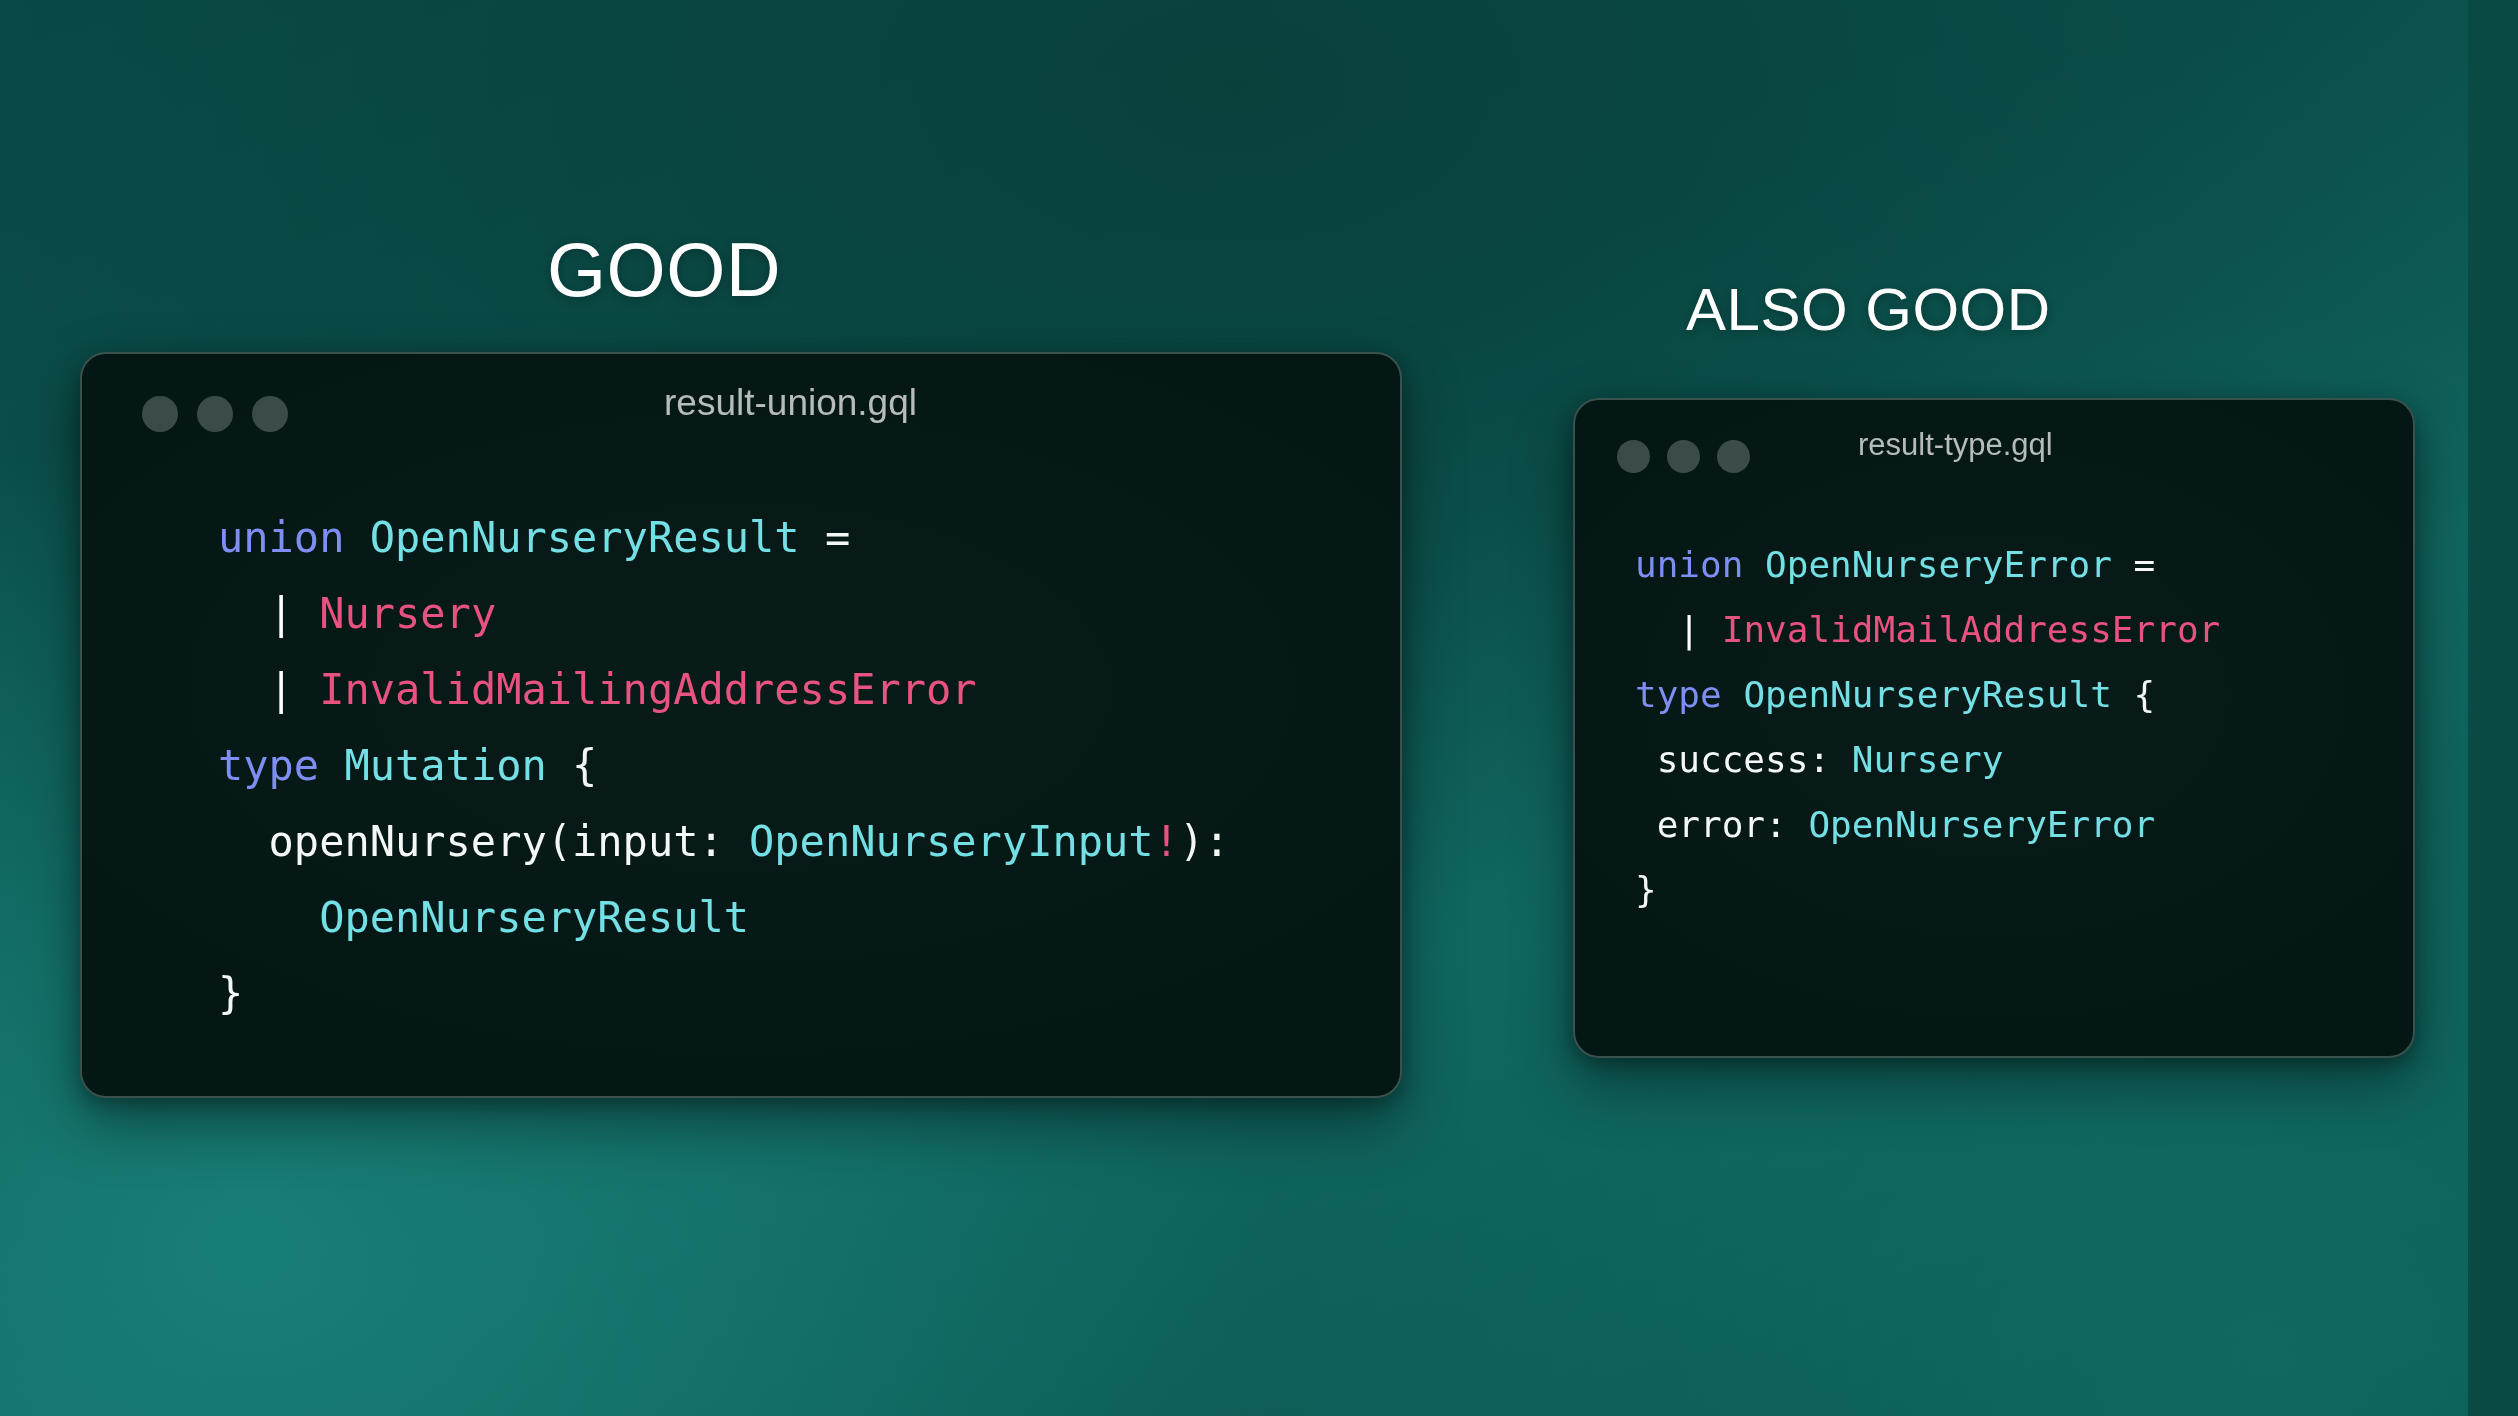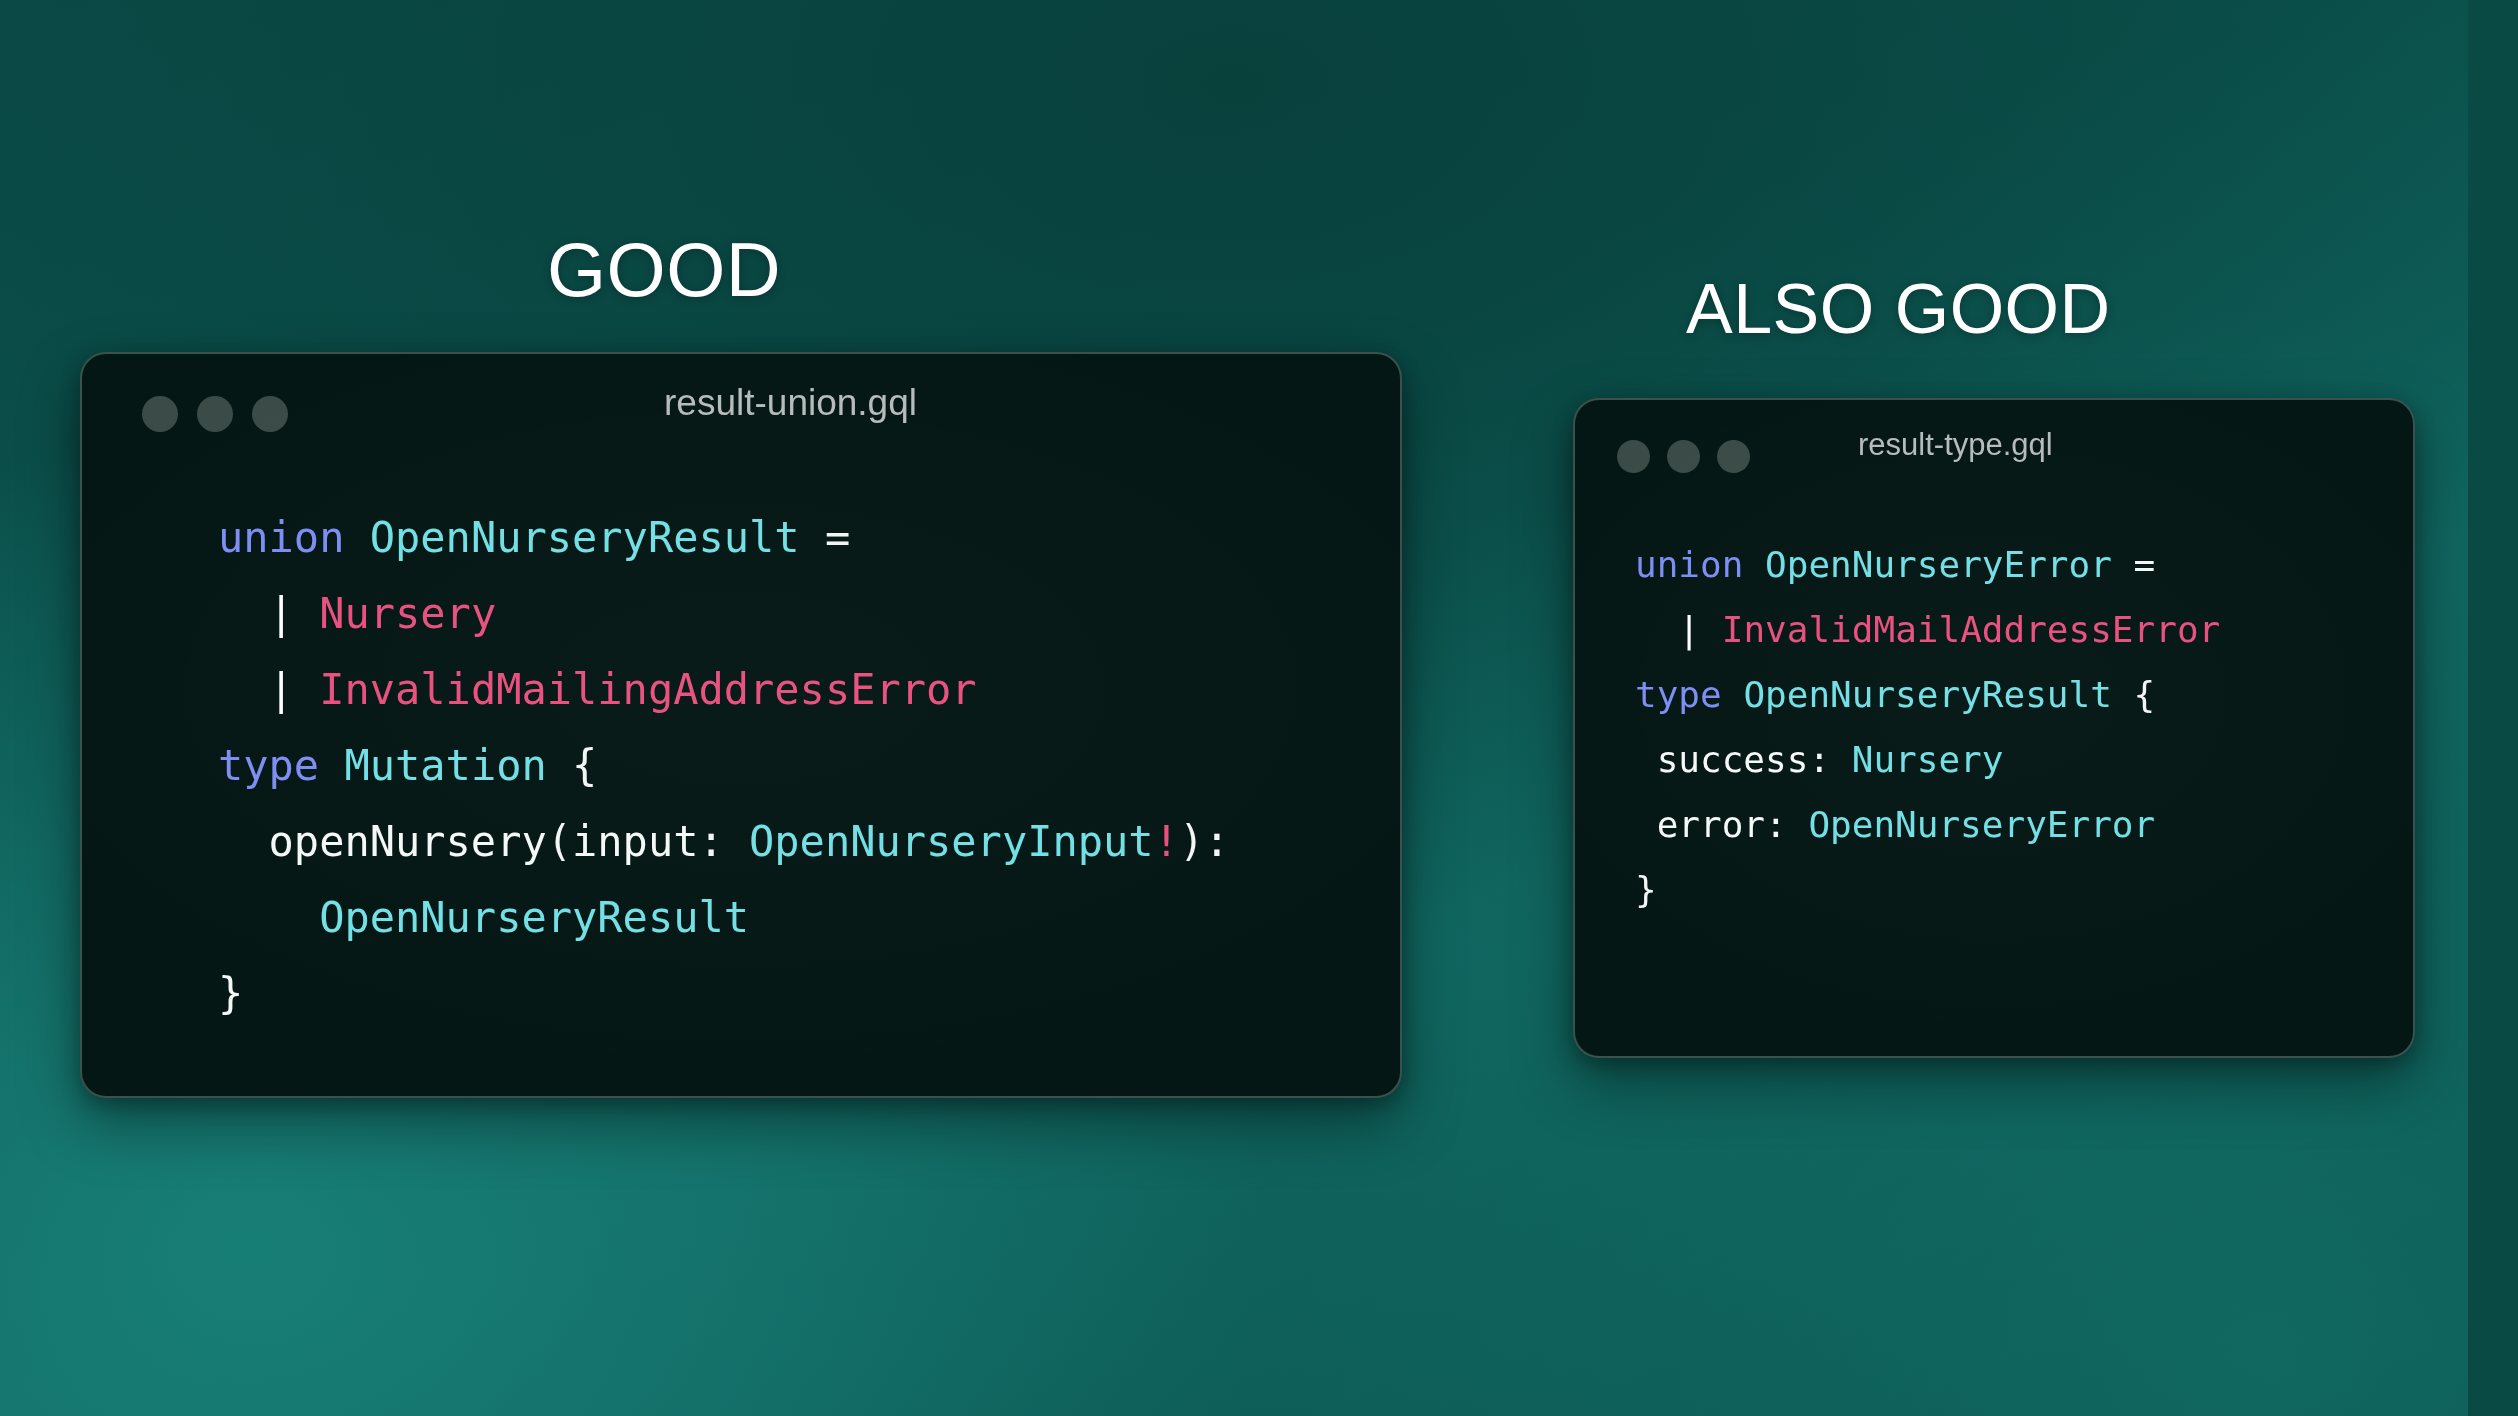--- a/index.html
+++ b/index.html
@@ -36,22 +36,22 @@
     text-shadow: 0 2px 10px rgba(0,0,0,0.28);
     line-height: 1;
   }
   #heading-good {
     left: 547px;
     top: 232px;
     font-size: 76px;
   }
   #heading-also-good {
     left: 1686px;
-    top: 274px;
-    font-size: 70px;
+    top: 280px;
+    font-size: 60px;
   }
 
   
   .code-window {
     position: absolute;
     background: #041714;
     border-radius: 26px;
     border: 2px solid rgba(148, 178, 172, 0.38);
     box-shadow:
       0 26px 60px rgba(0, 0, 0, 0.40),

